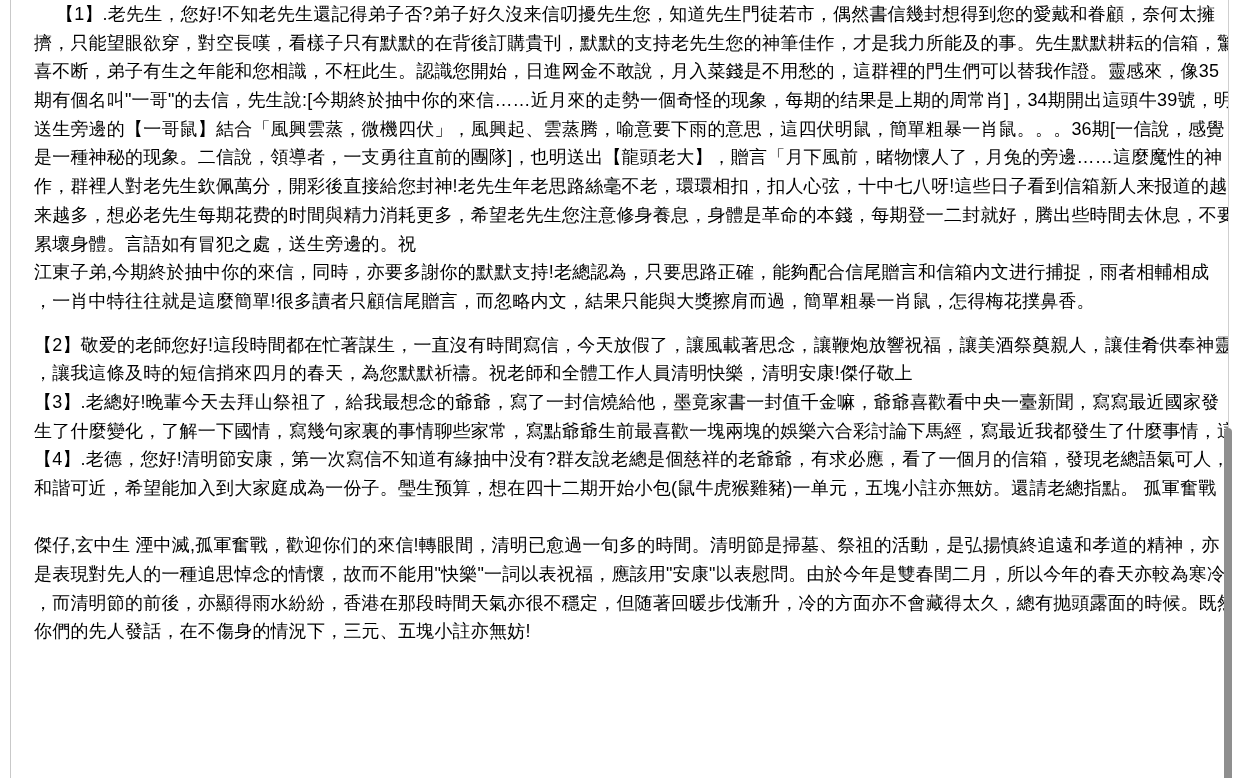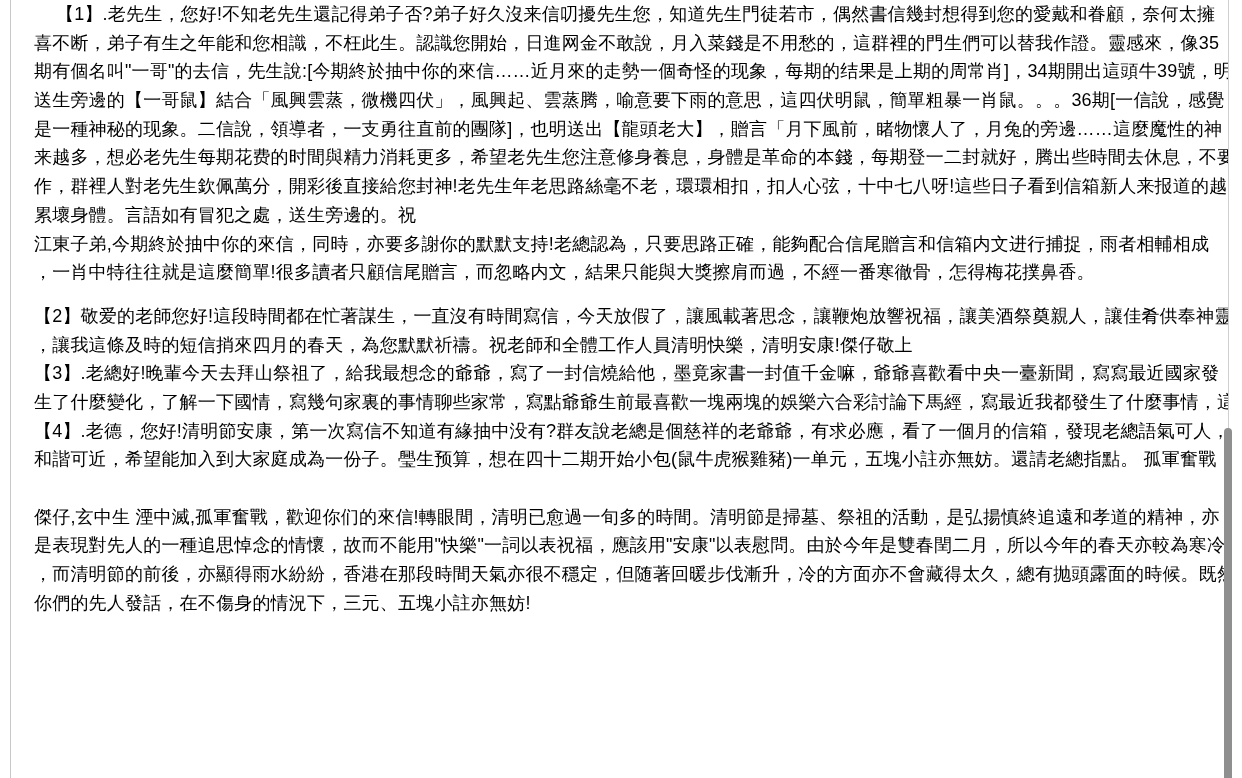--- a/index.html
+++ b/index.html
@@ -62,29 +62,30 @@
     border-radius: 4px 4px 0 0;
   }
 </style>
 </head>
 <body>
 
 <div class="page">
   <div class="content-frame">
     <div id="letter-lines">
         <div class="line indent">【1】.老先生，您好!不知老先生還記得弟子否?弟子好久沒来信叨擾先生您，知道先生門徒若市，偶然書信幾封想得到您的愛戴和眷顧，奈何太擁</div>
+        <div class="line">擠，只能望眼欲穿，對空長嘆，看樣子只有默默的在背後訂購貴刊，默默的支持老先生您的神筆佳作，才是我力所能及的事。先生默默耕耘的信箱，驚</div>
         <div class="line">喜不断，弟子有生之年能和您相識，不枉此生。認識您開始，日進网金不敢說，月入菜錢是不用愁的，這群裡的門生們可以替我作證。靈感來，像35</div>
         <div class="line">期有個名叫"一哥"的去信，先生說:[今期終於抽中你的來信……近月來的走勢一個奇怪的现象，每期的结果是上期的周常肖]，34期開出這頭牛39號，明</div>
         <div class="line">送生旁邊的【一哥鼠】結合「風興雲蒸，微機四伏」，風興起、雲蒸腾，喻意要下雨的意思，這四伏明鼠，簡單粗暴一肖鼠。。。36期[一信說，感覺</div>
         <div class="line">是一種神秘的现象。二信說，領導者，一支勇往直前的團隊]，也明送出【龍頭老大】，贈言「月下風前，睹物懷人了，月兔的旁邊……這麼魔性的神</div>
+        <div class="line">作，群裡人對老先生欽佩萬分，開彩後直接給您封神!老先生年老思路絲毫不老，環環相扣，扣人心弦，十中七八呀!這些日子看到信箱新人来报道的越</div>
         <div class="line">来越多，想必老先生每期花费的时間與精力消耗更多，希望老先生您注意修身養息，身體是革命的本錢，每期登一二封就好，腾出些時間去休息，不要</div>
-        <div class="line">作，群裡人對老先生欽佩萬分，開彩後直接給您封神!老先生年老思路絲毫不老，環環相扣，扣人心弦，十中七八呀!這些日子看到信箱新人来报道的越</div>
         <div class="line">累壞身體。言語如有冒犯之處，送生旁邊的。祝</div>
         <div class="line">江東子弟,今期終於抽中你的來信，同時，亦要多謝你的默默支持!老總認為，只要思路正確，能夠配合信尾贈言和信箱内文进行捕捉，雨者相輔相成</div>
-        <div class="line">，一肖中特往往就是這麼簡單!很多讀者只顧信尾贈言，而忽略内文，結果只能與大獎擦肩而過，不經一番寒徹骨，怎得梅花撲鼻香。</div>
+        <div class="line">，一肖中特往往就是這麼簡單!很多讀者只顧信尾贈言，而忽略内文，結果只能與大獎擦肩而過，簡單粗暴一肖鼠，怎得梅花撲鼻香。</div>
         <div class="line blank-small"></div>
         <div class="line">【2】敬爱的老師您好!這段時間都在忙著謀生，一直沒有時間寫信，今天放假了，讓風載著思念，讓鞭炮放響祝福，讓美酒祭奠親人，讓佳肴供奉神靈</div>
         <div class="line">，讓我這條及時的短信捎來四月的春天，為您默默祈禱。祝老師和全體工作人員清明快樂，清明安康!傑仔敬上</div>
         <div class="line">【3】.老總好!晚輩今天去拜山祭祖了，給我最想念的爺爺，寫了一封信燒給他，墨竟家書一封值千金嘛，爺爺喜歡看中央一臺新聞，寫寫最近國家發</div>
         <div class="line">生了什麼變化，了解一下國情，寫幾句家裏的事情聊些家常，寫點爺爺生前最喜歡一塊兩塊的娛樂六合彩討論下馬經，寫最近我都發生了什麼事情，這</div>
         <div class="line">【4】.老德，您好!清明節安康，第一次寫信不知道有緣抽中没有?群友說老總是個慈祥的老爺爺，有求必應，看了一個月的信箱，發現老總語氣可人，</div>
         <div class="line">和諧可近，希望能加入到大家庭成為一份子。璺生预算，想在四十二期开始小包(鼠牛虎猴雞豬)一单元，五塊小註亦無妨。還請老總指點。 孤軍奮戰</div>
         <div class="line blank-full"></div>
         <div class="line">傑仔,玄中生 湮中滅,孤軍奮戰，歡迎你们的來信!轉眼間，清明已愈過一旬多的時間。清明節是掃墓、祭祖的活動，是弘揚慎終追遠和孝道的精神，亦</div>
         <div class="line">是表現對先人的一種追思悼念的情懷，故而不能用"快樂"一詞以表祝福，應該用"安康"以表慰問。由於今年是雙春閏二月，所以今年的春天亦較為寒冷</div>

